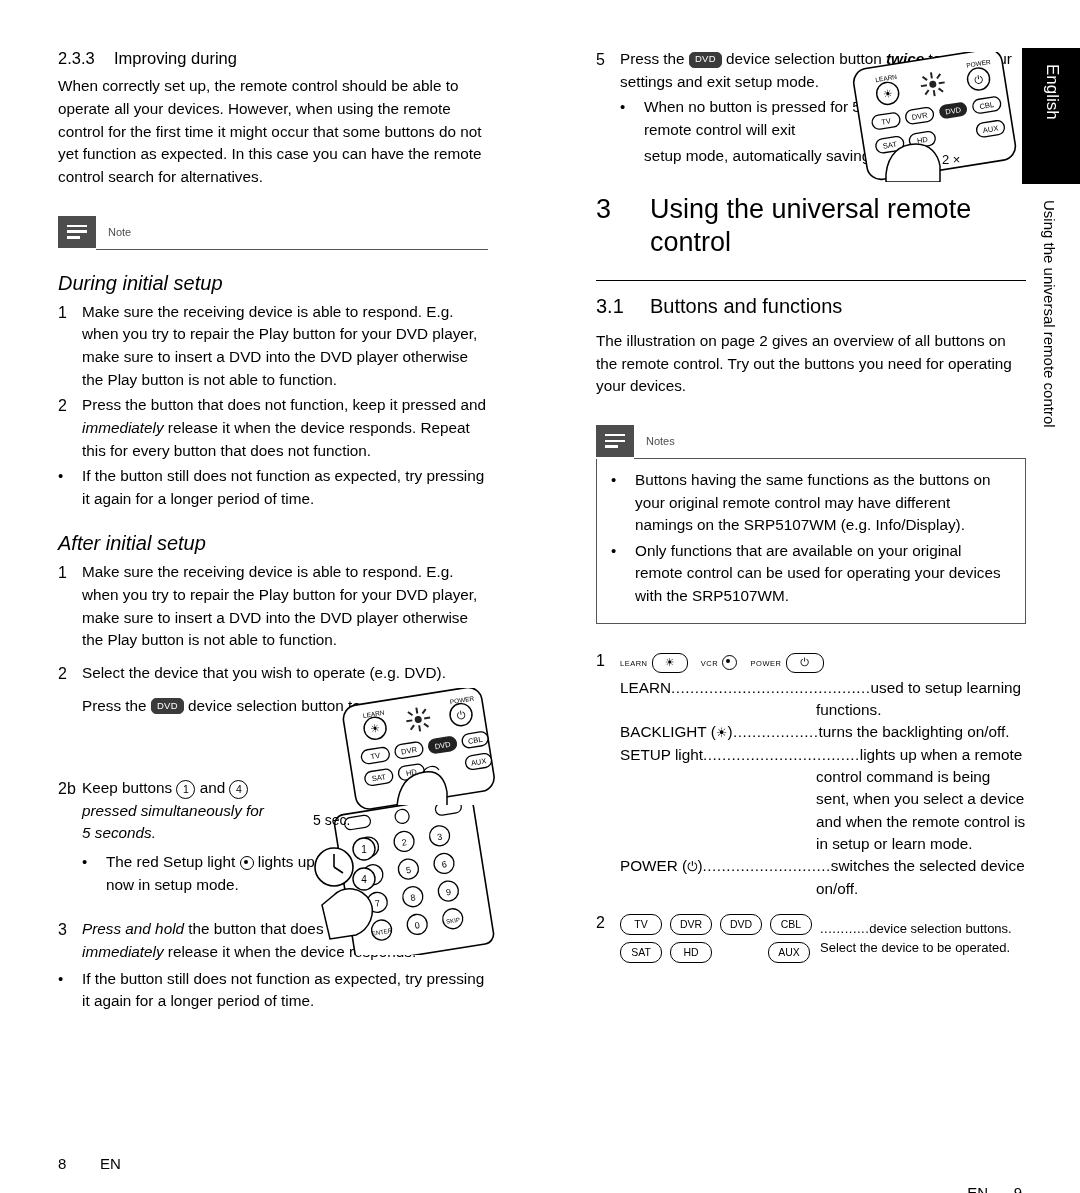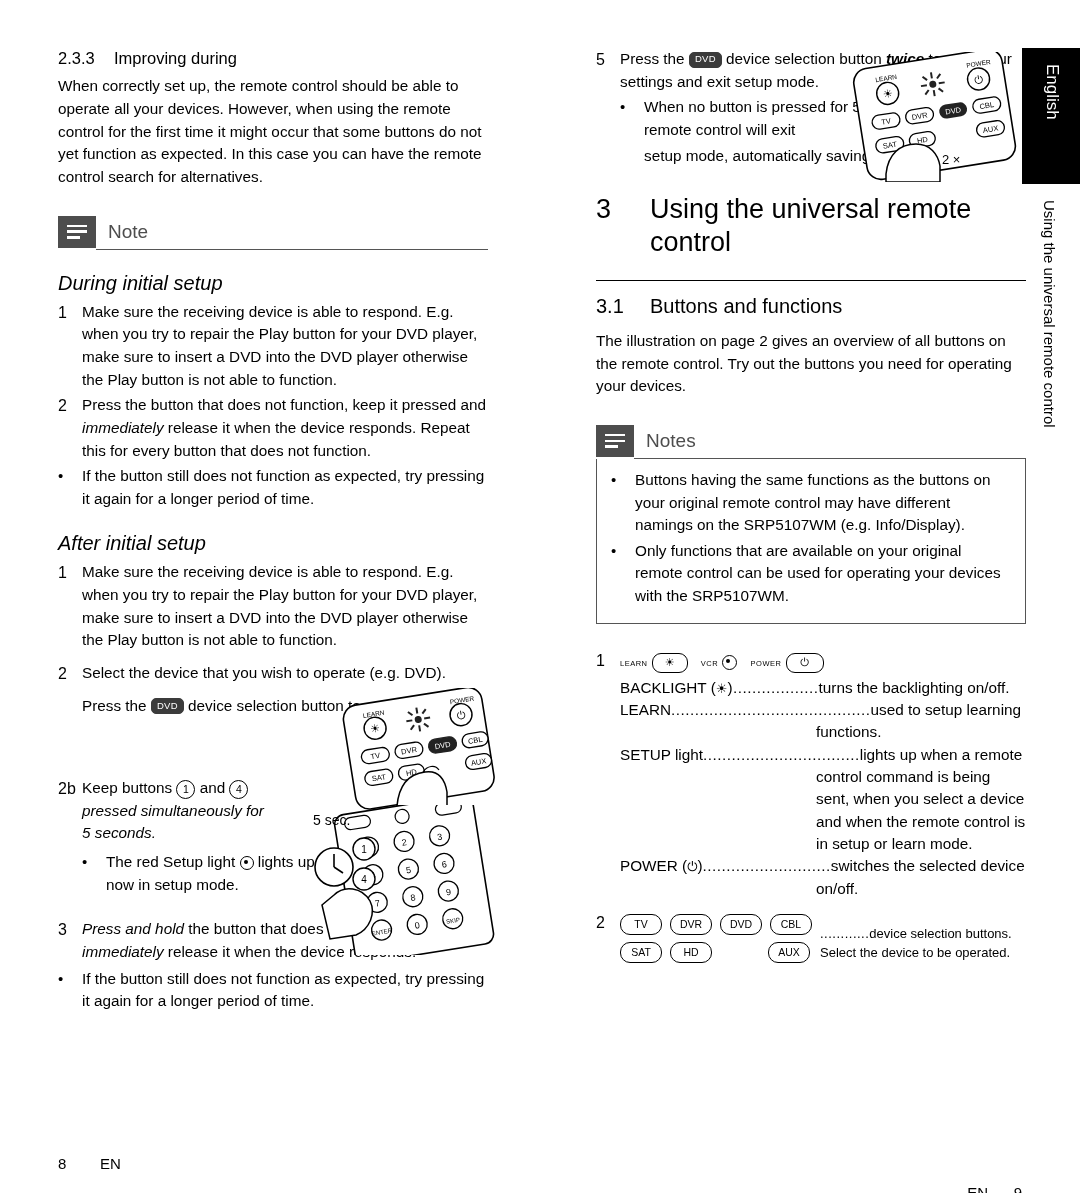--- a/index.html
+++ b/index.html
@@ -68,21 +68,21 @@
     align-items: center;
   }
   .note-icon .bar {
     width: 20px;
     height: 2.5px;
     background: #ffffff;
     margin: 1.6px 0;
   }
   .note-icon .bar.short { width: 13px; margin-right:7px; }
   .note-title {
-    font-size: 19px;
+    font-size: 11px;
     color: #4d4d4d;
     margin-left: 12px;
   }
   .note-body {
     border: 1.2px solid #555;
     border-top: none;
     padding: 10px 14px 12px 14px;
     font-size: 15.3px;
     line-height: 1.45;
   }
@@ -548,30 +548,30 @@
           <span class="tinycirc" style="width:13px;height:13px;margin-top:2px;"></span>
         </span>
         <span class="keyblock">
           <span class="key-cap">POWER</span>
           <span style="display:inline-block;width:36px;height:18px;border:1.3px solid #000;border-radius:9px;text-align:center;line-height:17px;font-size:11px;">⏻</span>
         </span>
       </div>
     </div>
 
     <div class="def-list">
+      <div class="def-line def-hang"><span class="lbl">LEARN</span><span class="dots">..........................................</span><span>used to setup learning functions.</span></div>
       <div class="def-line def-hang"><span class="lbl">BACKLIGHT (<span style="font-size:13px">☀</span></span><span class="dots">)..................</span><span>turns the backlighting on/off.</span></div>
-      <div class="def-line def-hang"><span class="lbl">LEARN</span><span class="dots">..........................................</span><span>used to setup learning functions.</span></div>
       <div class="def-line def-hang"><span class="lbl">SETUP light</span><span class="dots">.................................</span><span>lights up when a remote control command is being sent, when you select a device and when the remote control is in setup or learn mode.</span></div>
       <div class="def-line def-hang"><span class="lbl">POWER (<span style="font-size:13px">⏻</span>)</span><span class="dots">...........................</span><span>switches the selected device on/off.</span></div>
     </div>
 
     <div class="bf-row" style="margin-top:14px">
       <div class="bf-num">2</div>
       <div class="bf-keys">
-        <div style="display:flex;align-items:flex-end;">
+        <div style="display:flex;align-items:center;">
           <div style="flex:0 0 200px">
             <div>
               <span class="key-oval">TV</span><span class="key-oval">DVR</span><span class="key-oval">DVD</span><span class="key-oval">CBL</span>
             </div>
             <div style="margin-top:7px">
               <span class="key-oval">SAT</span><span class="key-oval">HD</span><span class="key-oval" style="margin-left:48px">AUX</span>
             </div>
           </div>
           <div style="flex:1; font-size:13px; line-height:1.46;">
             <span class="dots">............</span><span>device selection buttons. Select the device to be operated.</span>

